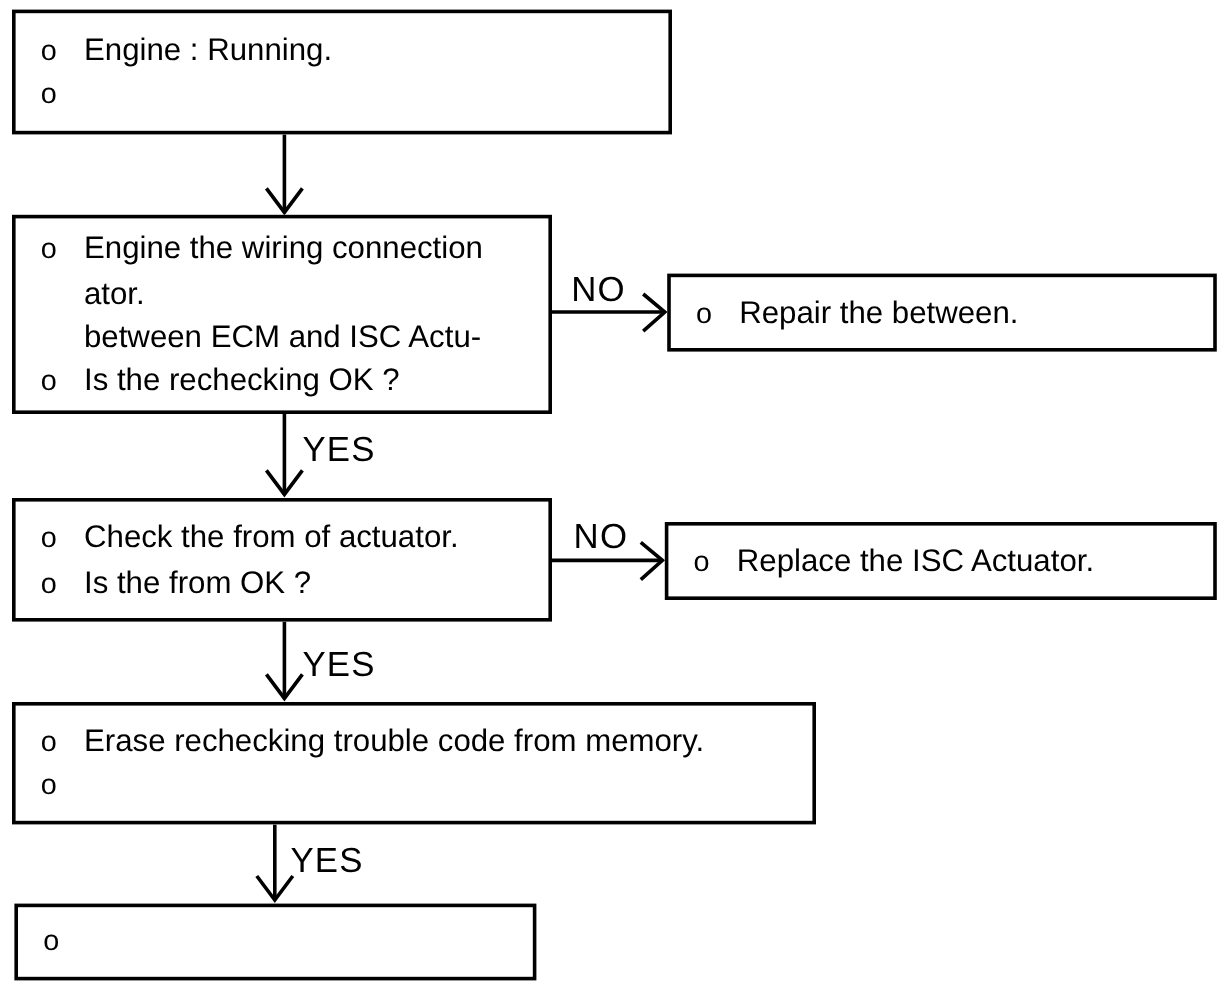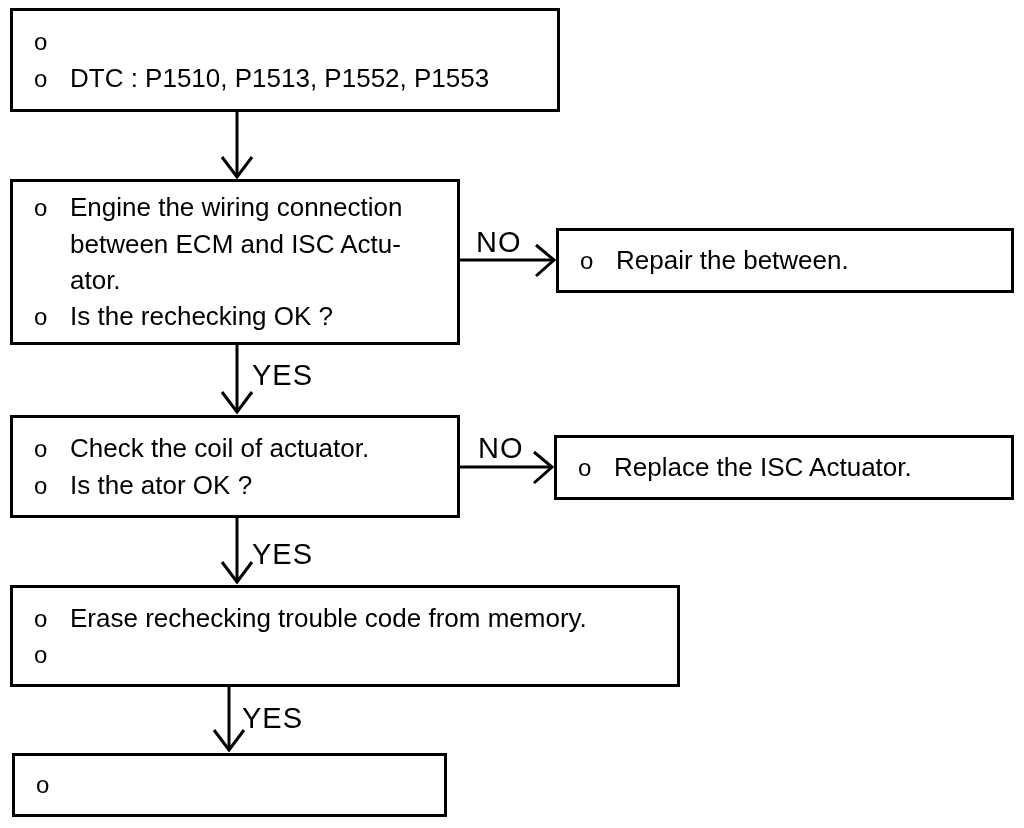--- a/index.html
+++ b/index.html
@@ -91,61 +91,61 @@
     </g>
     <g>
       <line x1="229" y1="687" x2="229" y2="750"></line>
       <polyline points="214,730 229,750 244,730"></polyline>
     </g>
   </svg>
 
   <div class="box" id="box-start">
     <div class="bline">
       <span class="bullet">o</span>
+      <span class="txt">Engine : Running.</span>
     </div>
     <div class="bline">
       <span class="bullet">o</span>
-      <span class="txt">DTC : P1510, P1513, P1552, P1553</span>
     </div>
   </div>
 
   <div class="box" id="box-check-wiring">
     <div class="bline">
       <span class="bullet">o</span>
       <span class="txt">Engine the wiring connection</span>
     </div>
     <div class="bline">
       <span class="bullet"></span>
-      <span class="txt">between ECM and ISC Actu-</span>
+      <span class="txt">ator.</span>
     </div>
     <div class="bline">
       <span class="bullet"></span>
-      <span class="txt">ator.</span>
+      <span class="txt">between ECM and ISC Actu-</span>
     </div>
     <div class="bline">
       <span class="bullet">o</span>
       <span class="txt">Is the rechecking OK ?</span>
     </div>
   </div>
 
   <div class="box" id="box-repair-wiring">
     <div class="bline">
       <span class="bullet">o</span>
       <span class="txt">Repair the between.</span>
     </div>
   </div>
 
   <div class="box" id="box-check-coil">
     <div class="bline">
       <span class="bullet">o</span>
-      <span class="txt">Check the coil of actuator.</span>
+      <span class="txt">Check the from of actuator.</span>
     </div>
     <div class="bline">
       <span class="bullet">o</span>
-      <span class="txt">Is the ator OK ?</span>
+      <span class="txt">Is the from OK ?</span>
     </div>
   </div>
 
   <div class="box" id="box-replace-actuator">
     <div class="bline">
       <span class="bullet">o</span>
       <span class="txt">Replace the ISC Actuator.</span>
     </div>
   </div>
 

